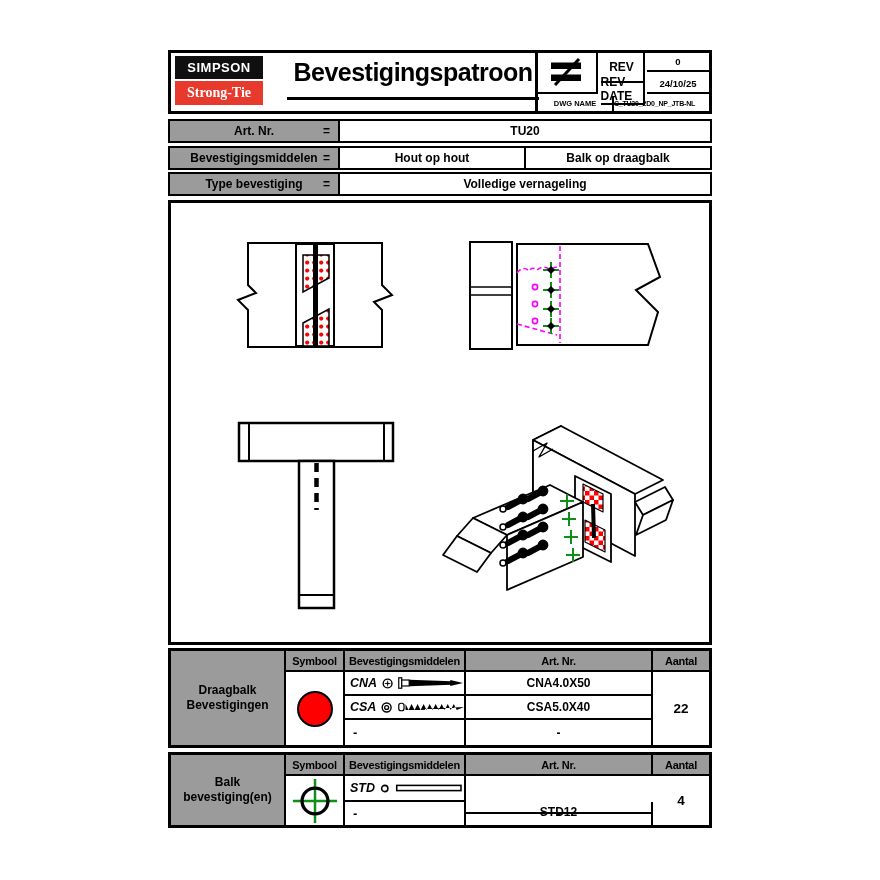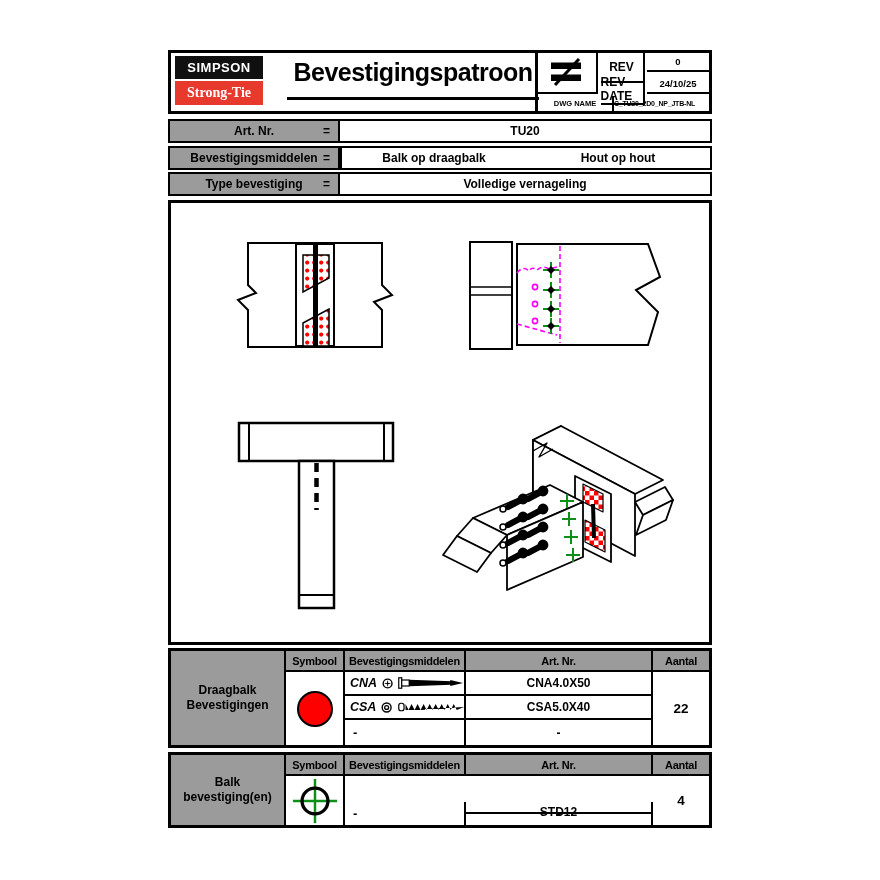--- a/index.html
+++ b/index.html
@@ -96,22 +96,22 @@
       <div class="info-values">
           <div class="info-value">TU20</div>
         </div>
     </div>
     <div class="info-row ir2">
       <div class="info-label">
           <span>Bevestigingsmiddelen</span>
           <span class="eq">=</span>
         </div>
       <div class="info-values">
+        <div class="info-value">Hout op hout</div>
         <div class="info-value split">Balk op draagbalk</div>
-        <div class="info-value">Hout op hout</div>
       </div>
     </div>
     <div class="info-row ir3">
       <div class="info-label">
           <span>Type bevestiging</span>
           <span class="eq">=</span>
         </div>
       <div class="info-values">
           <div class="info-value">Volledige vernageling</div>
         </div>
@@ -306,20 +306,29 @@
       <div class="cell gray ghead br bb" style="grid-area:1/3/2/4;">Bevestigingsmiddelen</div>
       <div class="cell gray ghead br bb" style="grid-area:1/4/2/5;">Art. Nr.</div>
       <div class="cell gray ghead bb" style="grid-area:1/5/2/6;">Aantal</div>
       <div class="cell br" style="grid-area:2/2/4/3;">
         <svg width="50" height="48" viewBox="0 0 50 50">
           <line x1="25" y1="2" x2="25" y2="48" style="stroke:var(--accent_green)" stroke-width="2.6"></line>
           <line x1="2" y1="25" x2="48" y2="25" style="stroke:var(--accent_green)" stroke-width="2.6"></line>
           <circle cx="25" cy="25" r="13.5" fill="none" stroke="#000" stroke-width="3.4"></circle>
         </svg>
       </div>
+      <div class="cell fast-cell br bb" style="grid-area:2/3/3/4;">
+        <span class="fast-code">STD</span>
+        <svg width="11" height="11" viewBox="0 0 11 11">
+            <circle cx="5.5" cy="5.5" r="3.6" fill="none" stroke="#000" stroke-width="1.8"></circle>
+          </svg>
+        <svg width="80" height="14" viewBox="0 0 80 14">
+            <rect x="2" y="4" width="74" height="6" fill="#fff" stroke="#000" stroke-width="1.8"></rect>
+          </svg>
+      </div>
       <div class="cell art-cell br bb" style="grid-area:2/4/3/5;margin-top:36px;">STD12</div>
       <div class="cell qty-cell" style="grid-area:2/5/4/6;">4</div>
       <div class="cell dash br" style="grid-area:3/3/4/4;">-</div>
       <div class="cell art-cell br" style="grid-area:3/4/4/5;">-</div>
     </div>
 
   </div>
 </div>
 
 </body></html>

